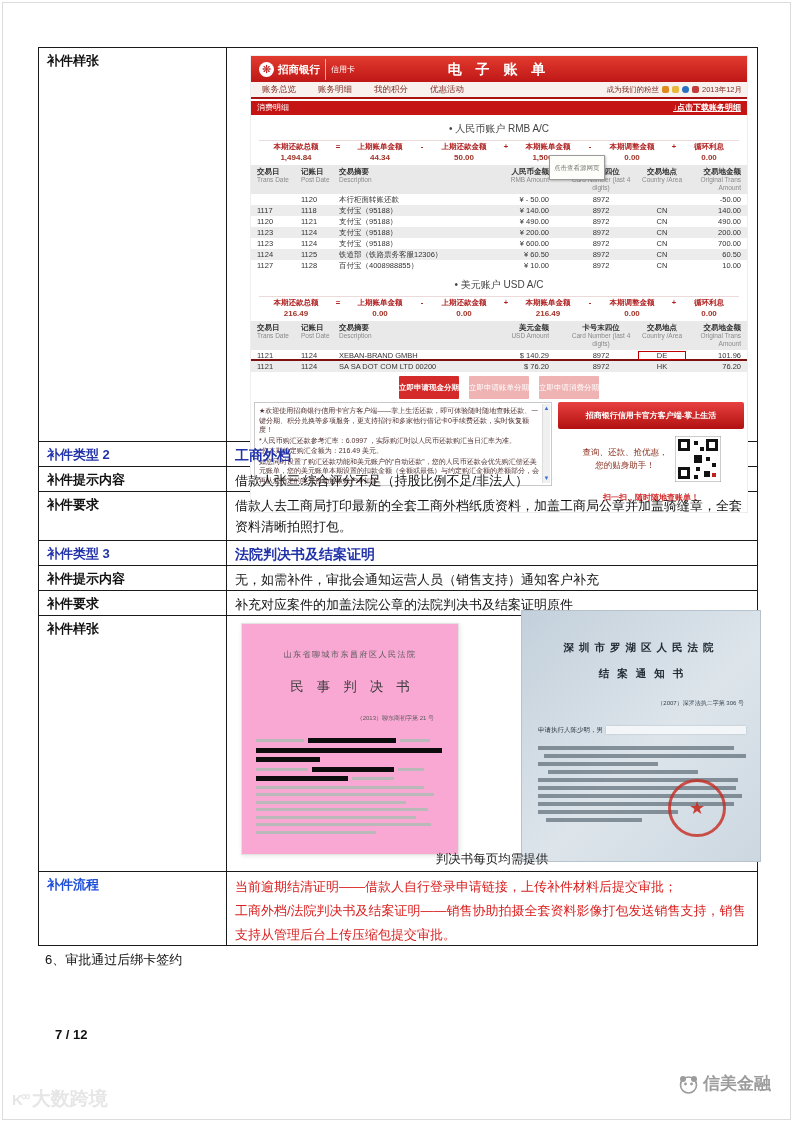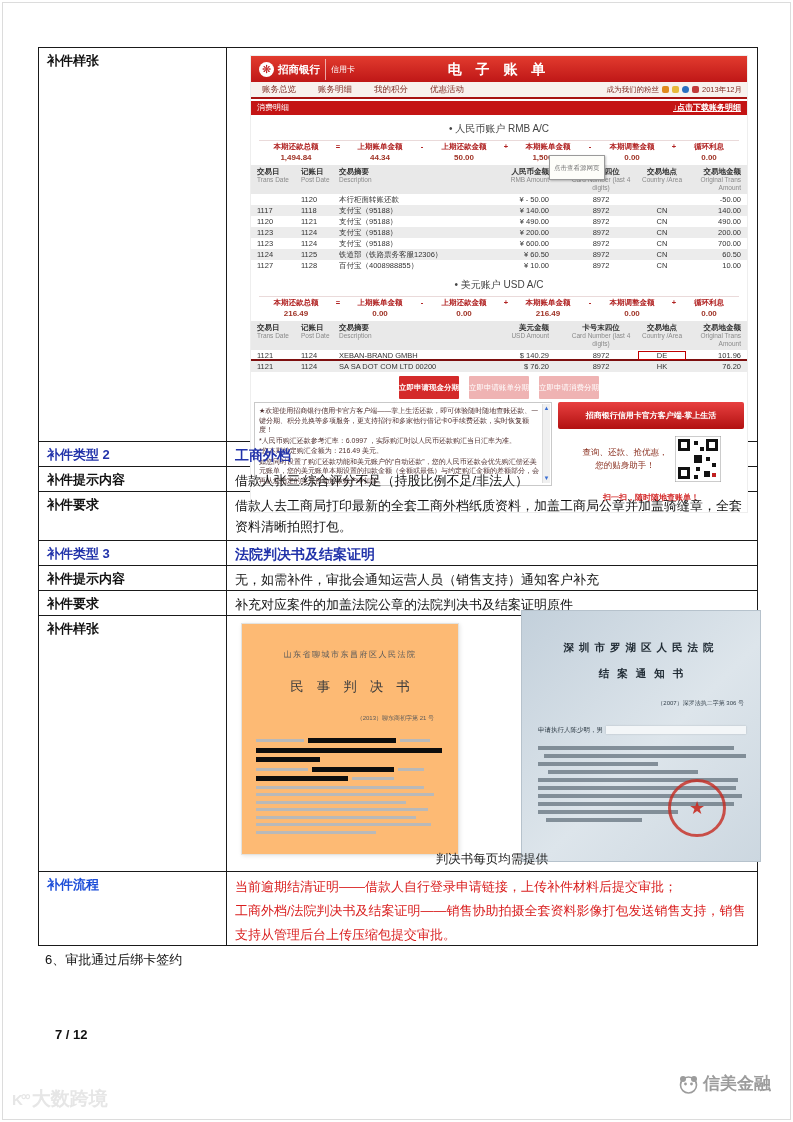--- a/index.html
+++ b/index.html
@@ -67,21 +67,21 @@
   .nscroll { position:absolute; top:1px; right:1px; bottom:1px; width:8px; background:#f0f0f0; border-left:1px solid #ddd;
              display:flex; flex-direction:column; justify-content:space-between; align-items:center; font-size:6px; color:#3b6fd4; }
   .promo { flex:1; display:flex; flex-direction:column; align-items:center; }
   .promo-banner { width:100%; background:linear-gradient(#e84040,#b21111); color:#fff; font-size:8px; font-weight:bold; text-align:center; padding:3px 0; border-radius:2px; }
   .promo-mid { display:flex; align-items:center; gap:6px; margin-top:7px; }
   .promo-slogan { width:88px; text-align:center; font-size:8.5px; line-height:13px; color:#8a3020; }
   .promo-scan { margin-top:5px; color:#d42a2a; font-size:8px; font-weight:bold; }
 
   
   .docs-cell { position:relative; }
-  .doc-left { position:absolute; left:14px; top:7px; width:218px; height:232px; background:#fdba74; border:1px solid #e3e3e0; box-shadow:1px 1px 4px rgba(0,0,0,.10); }
+  .doc-left { position:absolute; left:14px; top:7px; width:218px; height:232px; background:#f9a8d4; border:1px solid #e3e3e0; box-shadow:1px 1px 4px rgba(0,0,0,.10); }
   .dl-court { margin-top:20px; text-align:center; font-size:8px; letter-spacing:1.5px; color:#5a5a5a; }
   .dl-title { margin-top:11px; text-align:center; font-size:13.5px; letter-spacing:13px; padding-left:13px; color:#3c3c3c; font-family:"Liberation Serif","DejaVu Serif",serif; }
   .dl-case { margin-top:11px; text-align:right; padding-right:24px; font-size:6px; color:#5a5a5a; }
   .dl-body { margin:9px 14px 0 14px; }
   .ln { display:flex; gap:4px; align-items:center; margin:4.5px 0; }
   .bk { height:5px; background:#0d0d0d; }
   .gy { height:3px; background:#b9b9b9; }
   .doc-right { position:absolute; left:294px; top:-6px; width:240px; height:252px; z-index:2;
                background:linear-gradient(135deg,#c3d0db,#dde5eb 55%,#ccd7e0); border:1px solid #b6c2cc; }
   .dr-court { margin-top:26px; text-align:center; font-weight:bold; font-size:10.5px; letter-spacing:5px; color:#202b34; font-family:"Liberation Serif","DejaVu Serif",serif; }

